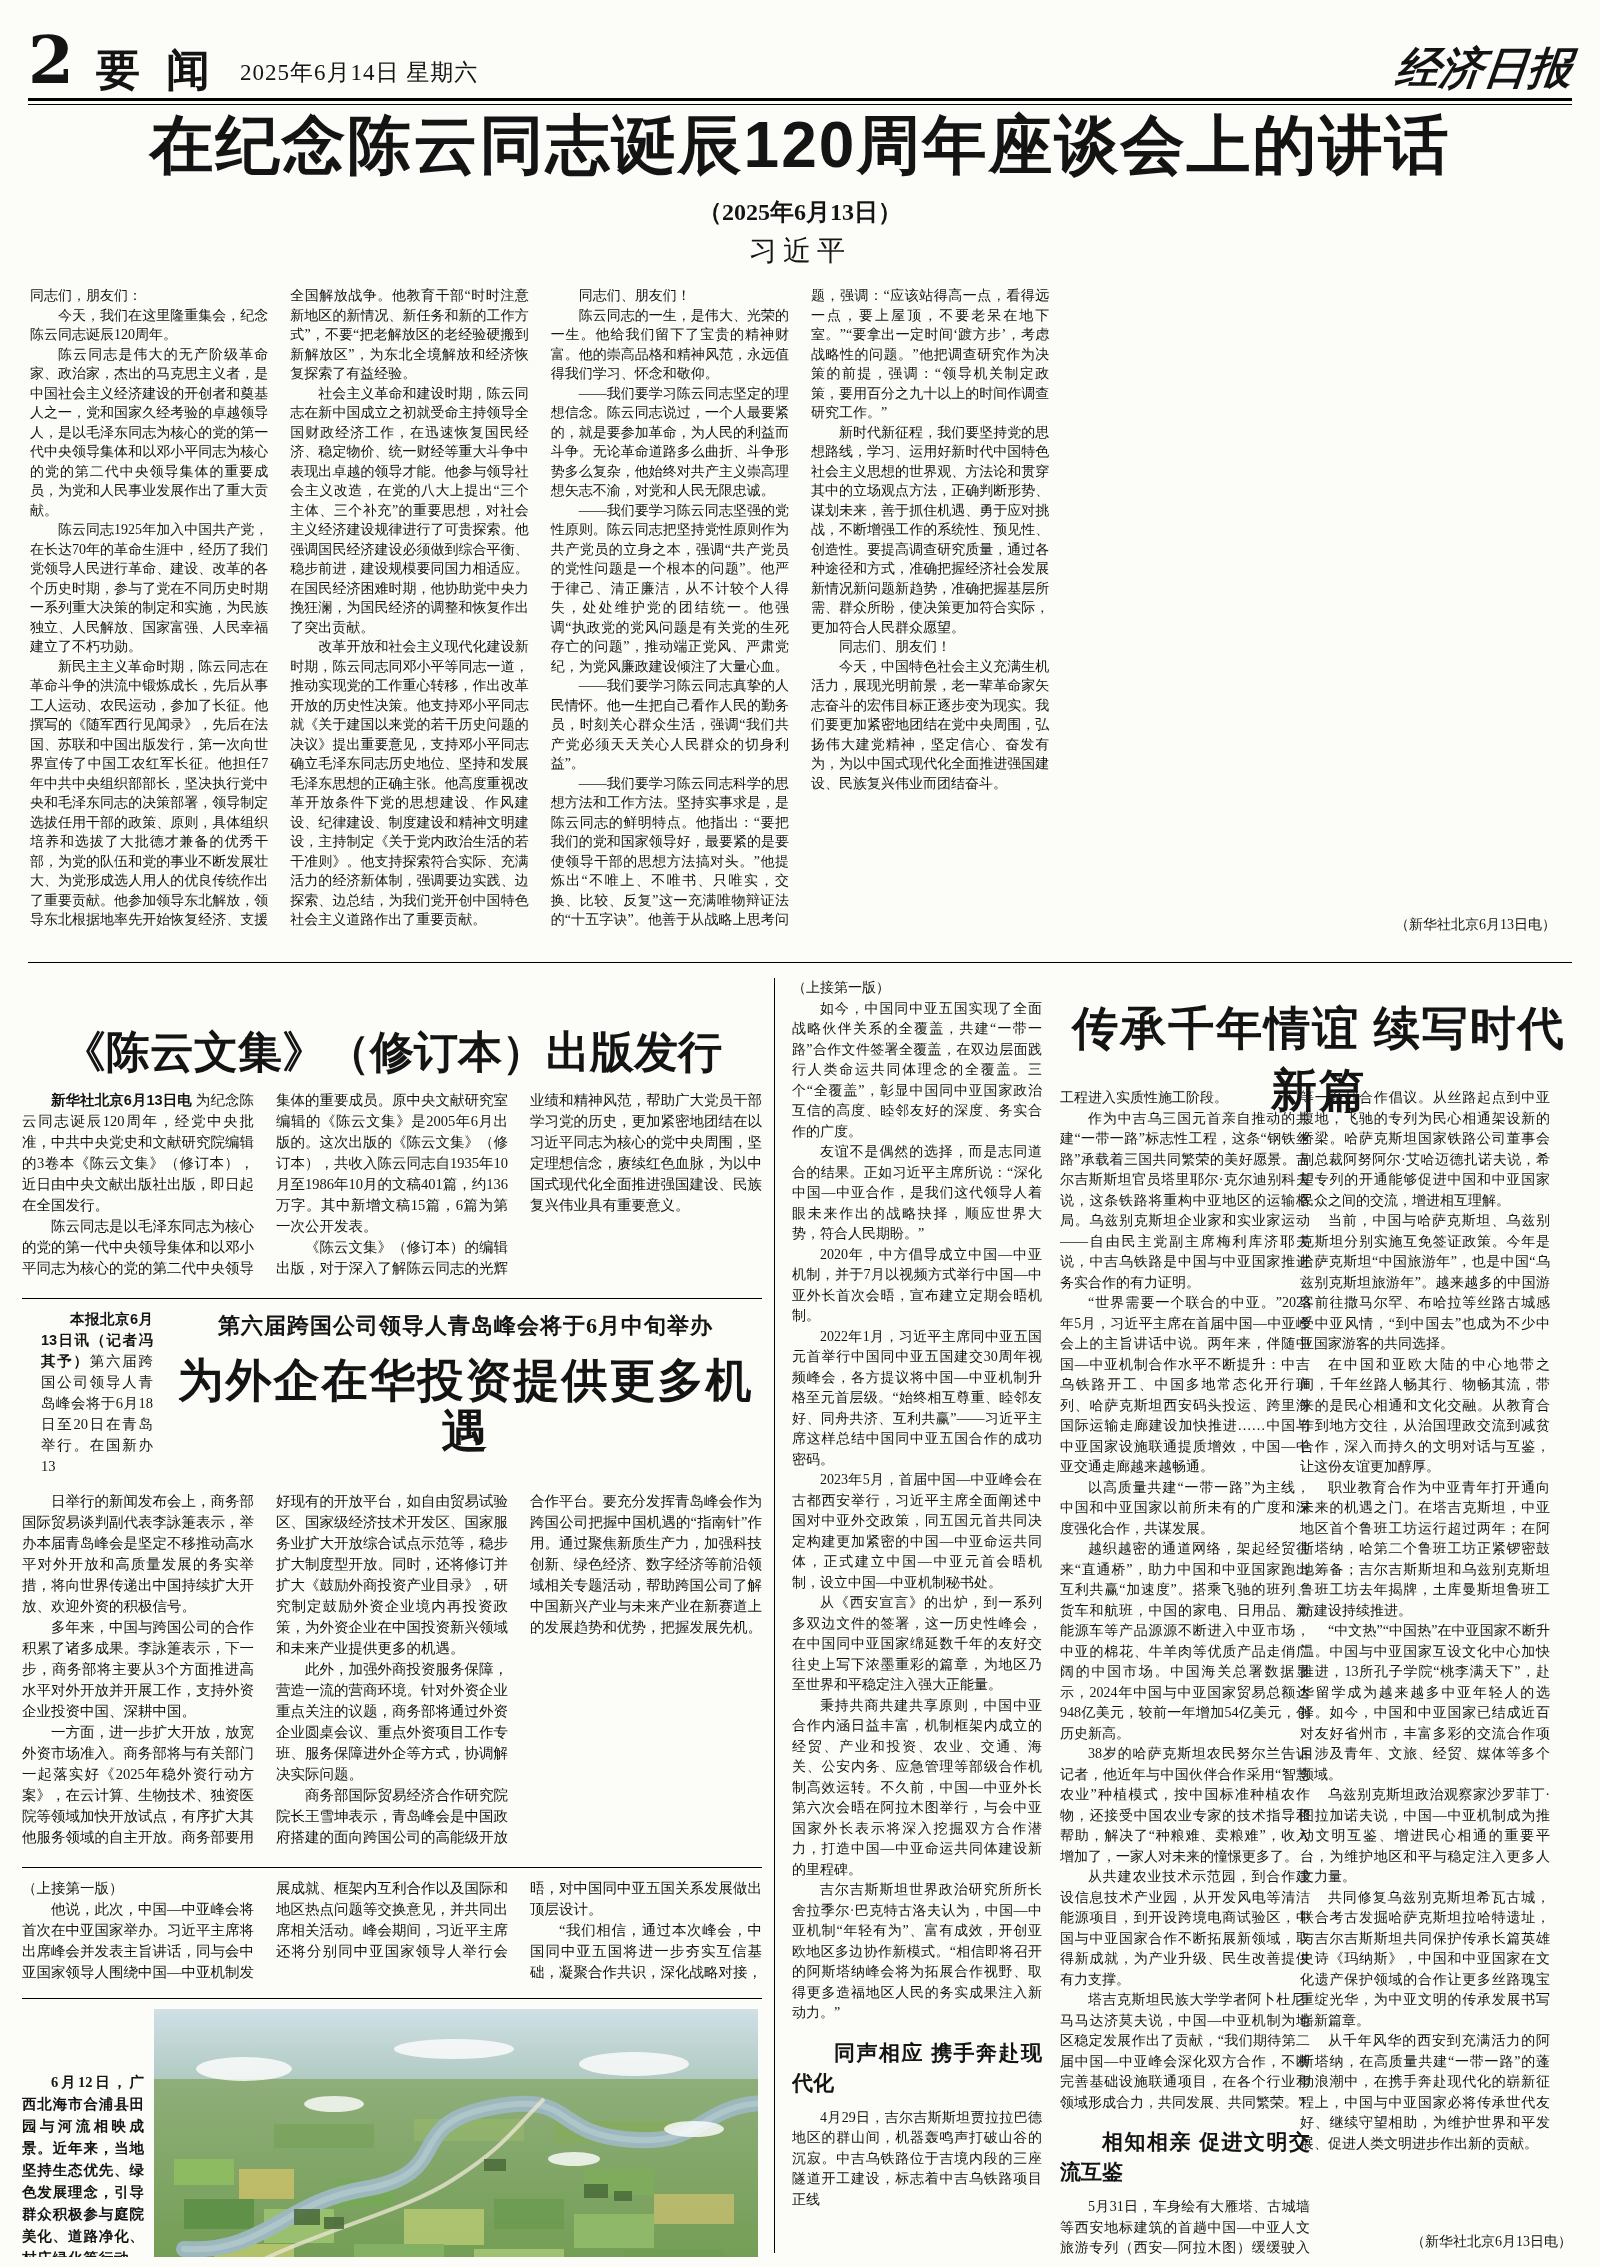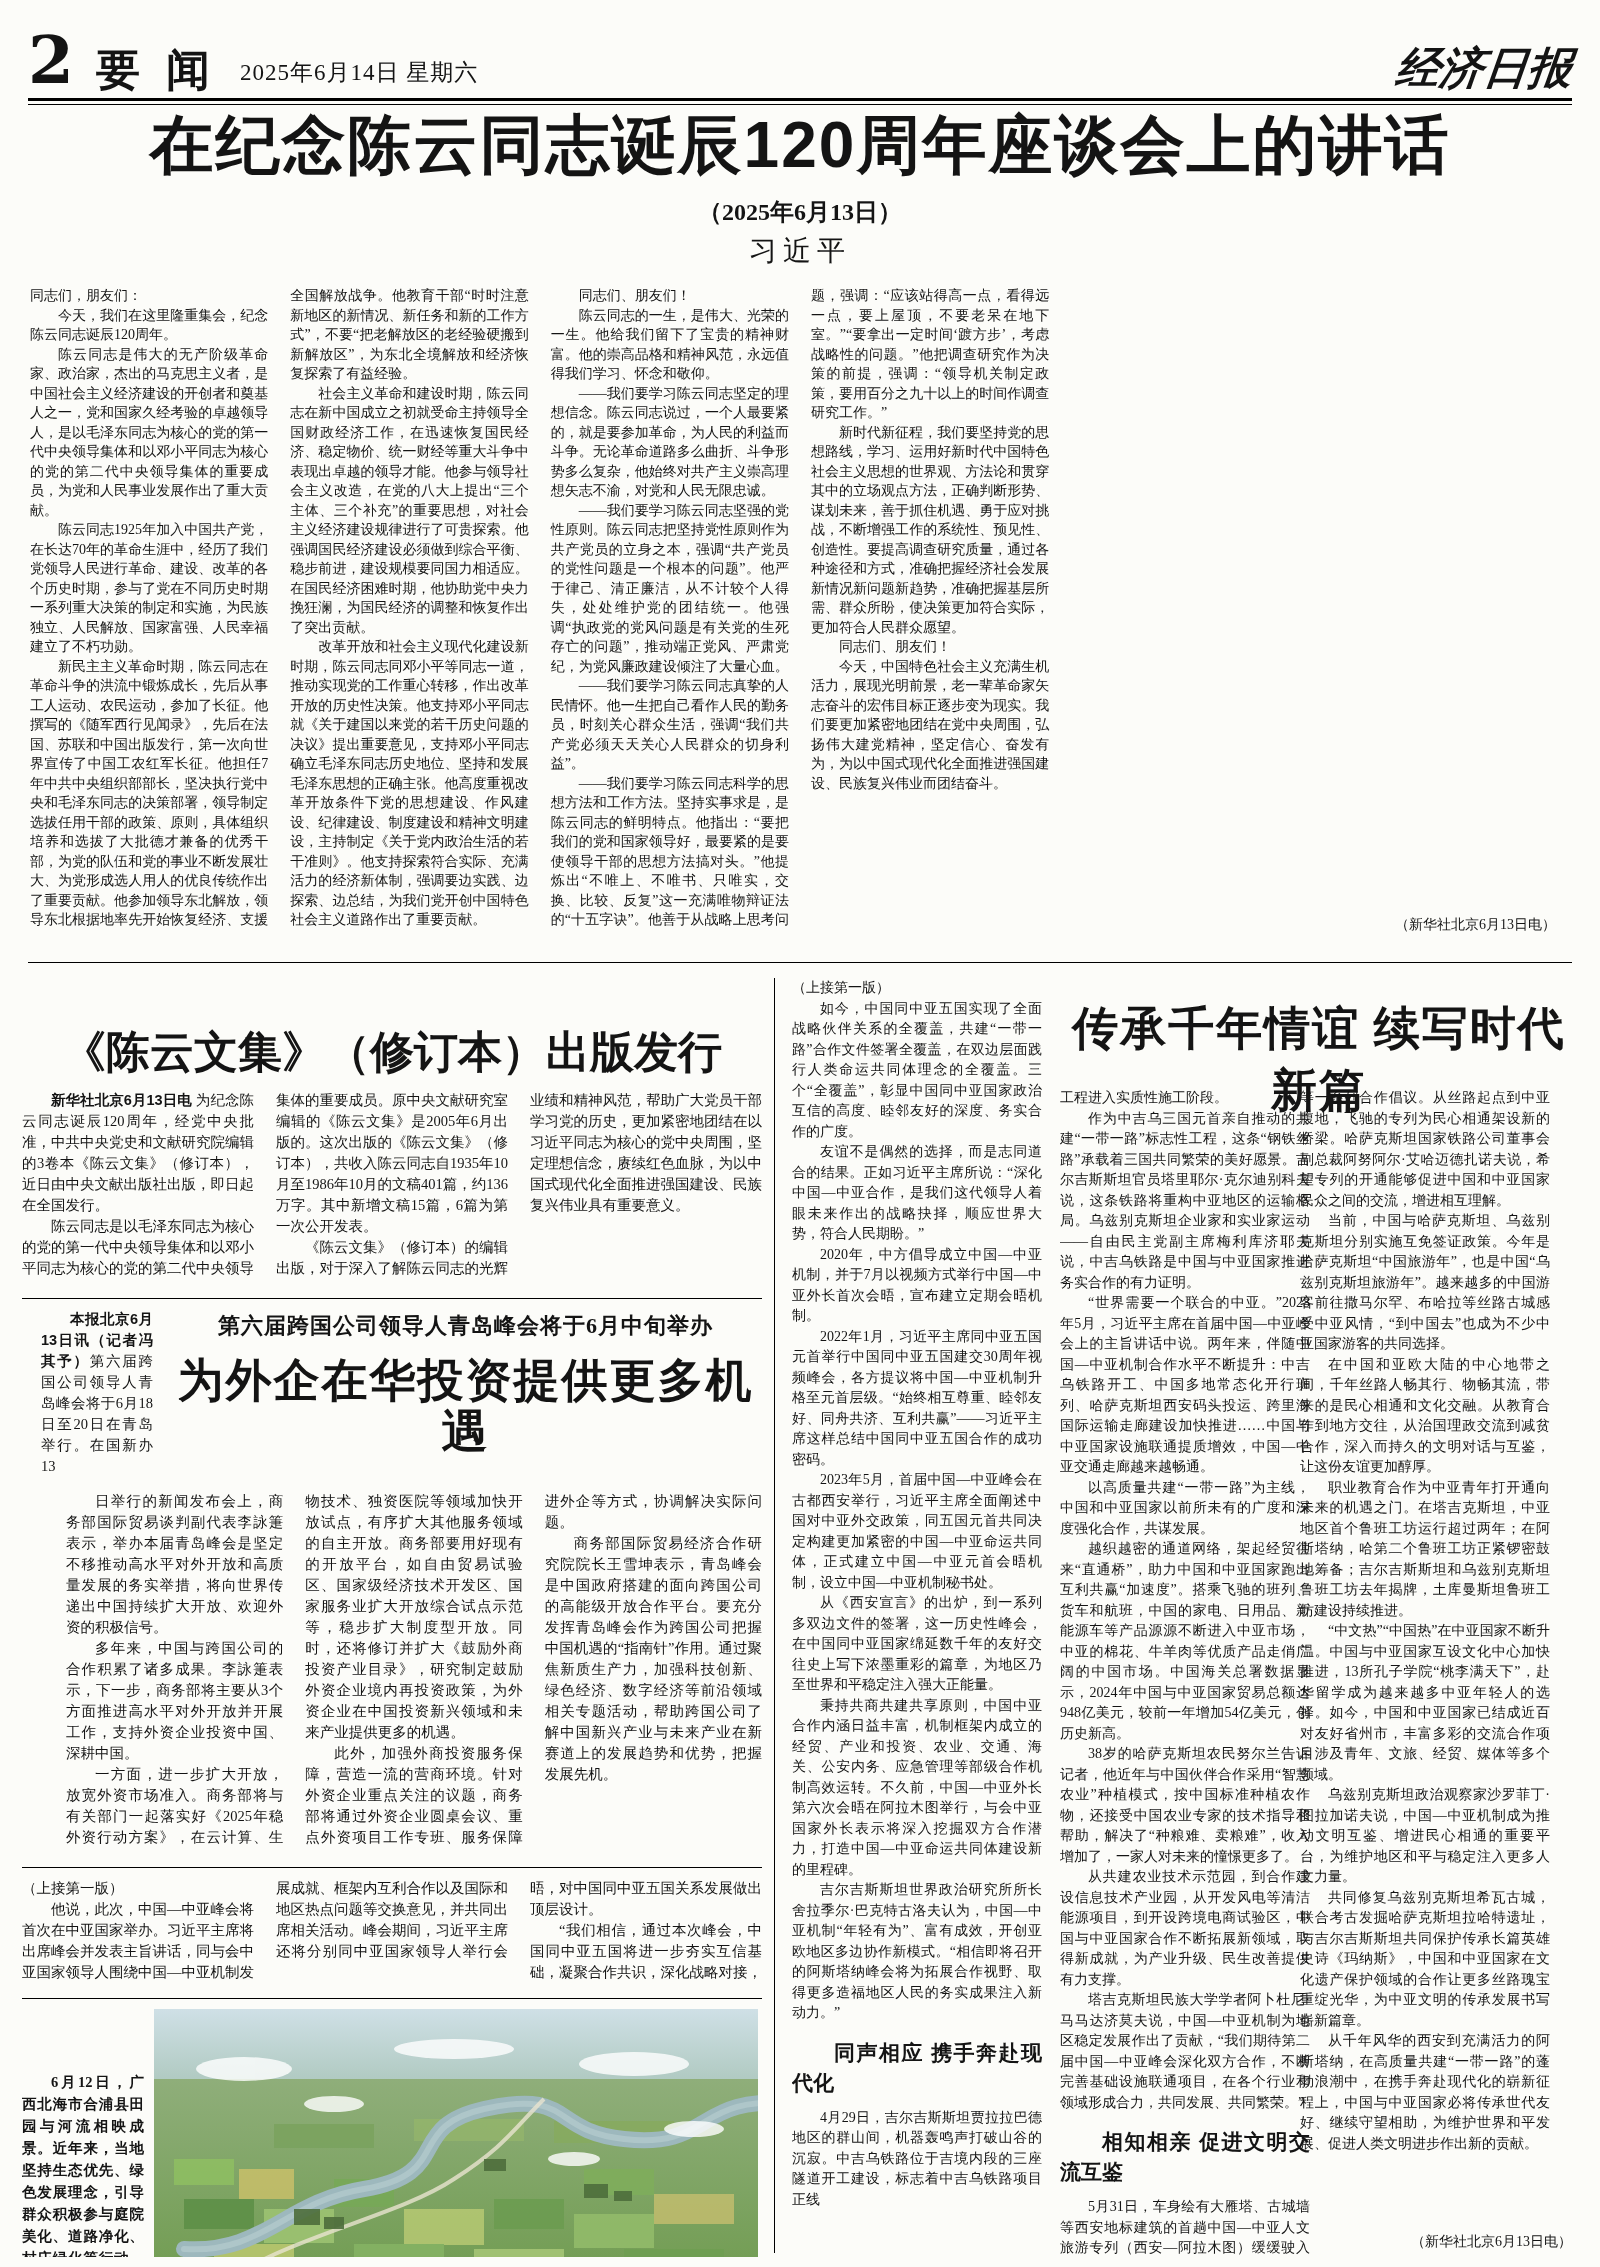--- a/index.html
+++ b/index.html
@@ -38,21 +38,21 @@
   .wenji-body b{font-family:"Liberation Sans",sans-serif;font-weight:bold;}
   .zoneA .hr{border-top:1.5px solid #000;margin:10px 0;}
   
   .qd-top{display:flex;}
   .qd-intro{width:112px;flex:0 0 112px;font-size:14.5px;line-height:21px;text-align:justify;margin-left:19px;}
   .qd-intro p{margin:0;text-indent:2em;}
   .qd-intro b{font-family:"Liberation Sans",sans-serif;}
   .qd-headblock{flex:1;padding-left:16px;}
   .qd-kicker{text-align:center;font-size:22px;font-weight:bold;margin-top:2px;letter-spacing:1px;}
   .qd-headline{text-align:center;font-family:"Liberation Sans",sans-serif;font-weight:900;font-size:46px;letter-spacing:2px;margin-top:14px;line-height:1.1;}
-  .qd-body{margin-top:14px;height:366px;column-count:3;column-gap:22px;column-fill:auto;font-size:14.5px;line-height:21px;text-align:justify;overflow:hidden;margin-left:44px;}
+  .qd-body{margin-top:14px;height:366px;column-count:3;column-gap:22px;column-fill:auto;font-size:14.5px;line-height:21px;text-align:justify;overflow:hidden;}
   .qd-body p{margin:0;text-indent:2em;}
   
   .cont-body{height:110px;column-count:3;column-gap:22px;column-fill:auto;font-size:14.5px;line-height:21px;text-align:justify;overflow:hidden;}
   .cont-body p{margin:0;text-indent:2em;}
   .cont-body p.noindent{text-indent:0;}
   
   .photo-row{display:flex;margin-top:4px;}
   .photo-caption{width:132px;flex:0 0 132px;font-size:14.5px;line-height:22px;font-weight:bold;text-align:justify;padding-top:62px;padding-right:10px;box-sizing:border-box;}
   .photo-caption p{margin:0;text-indent:2em;}
   .photo-frame{flex:1;height:282px;overflow:hidden;}

